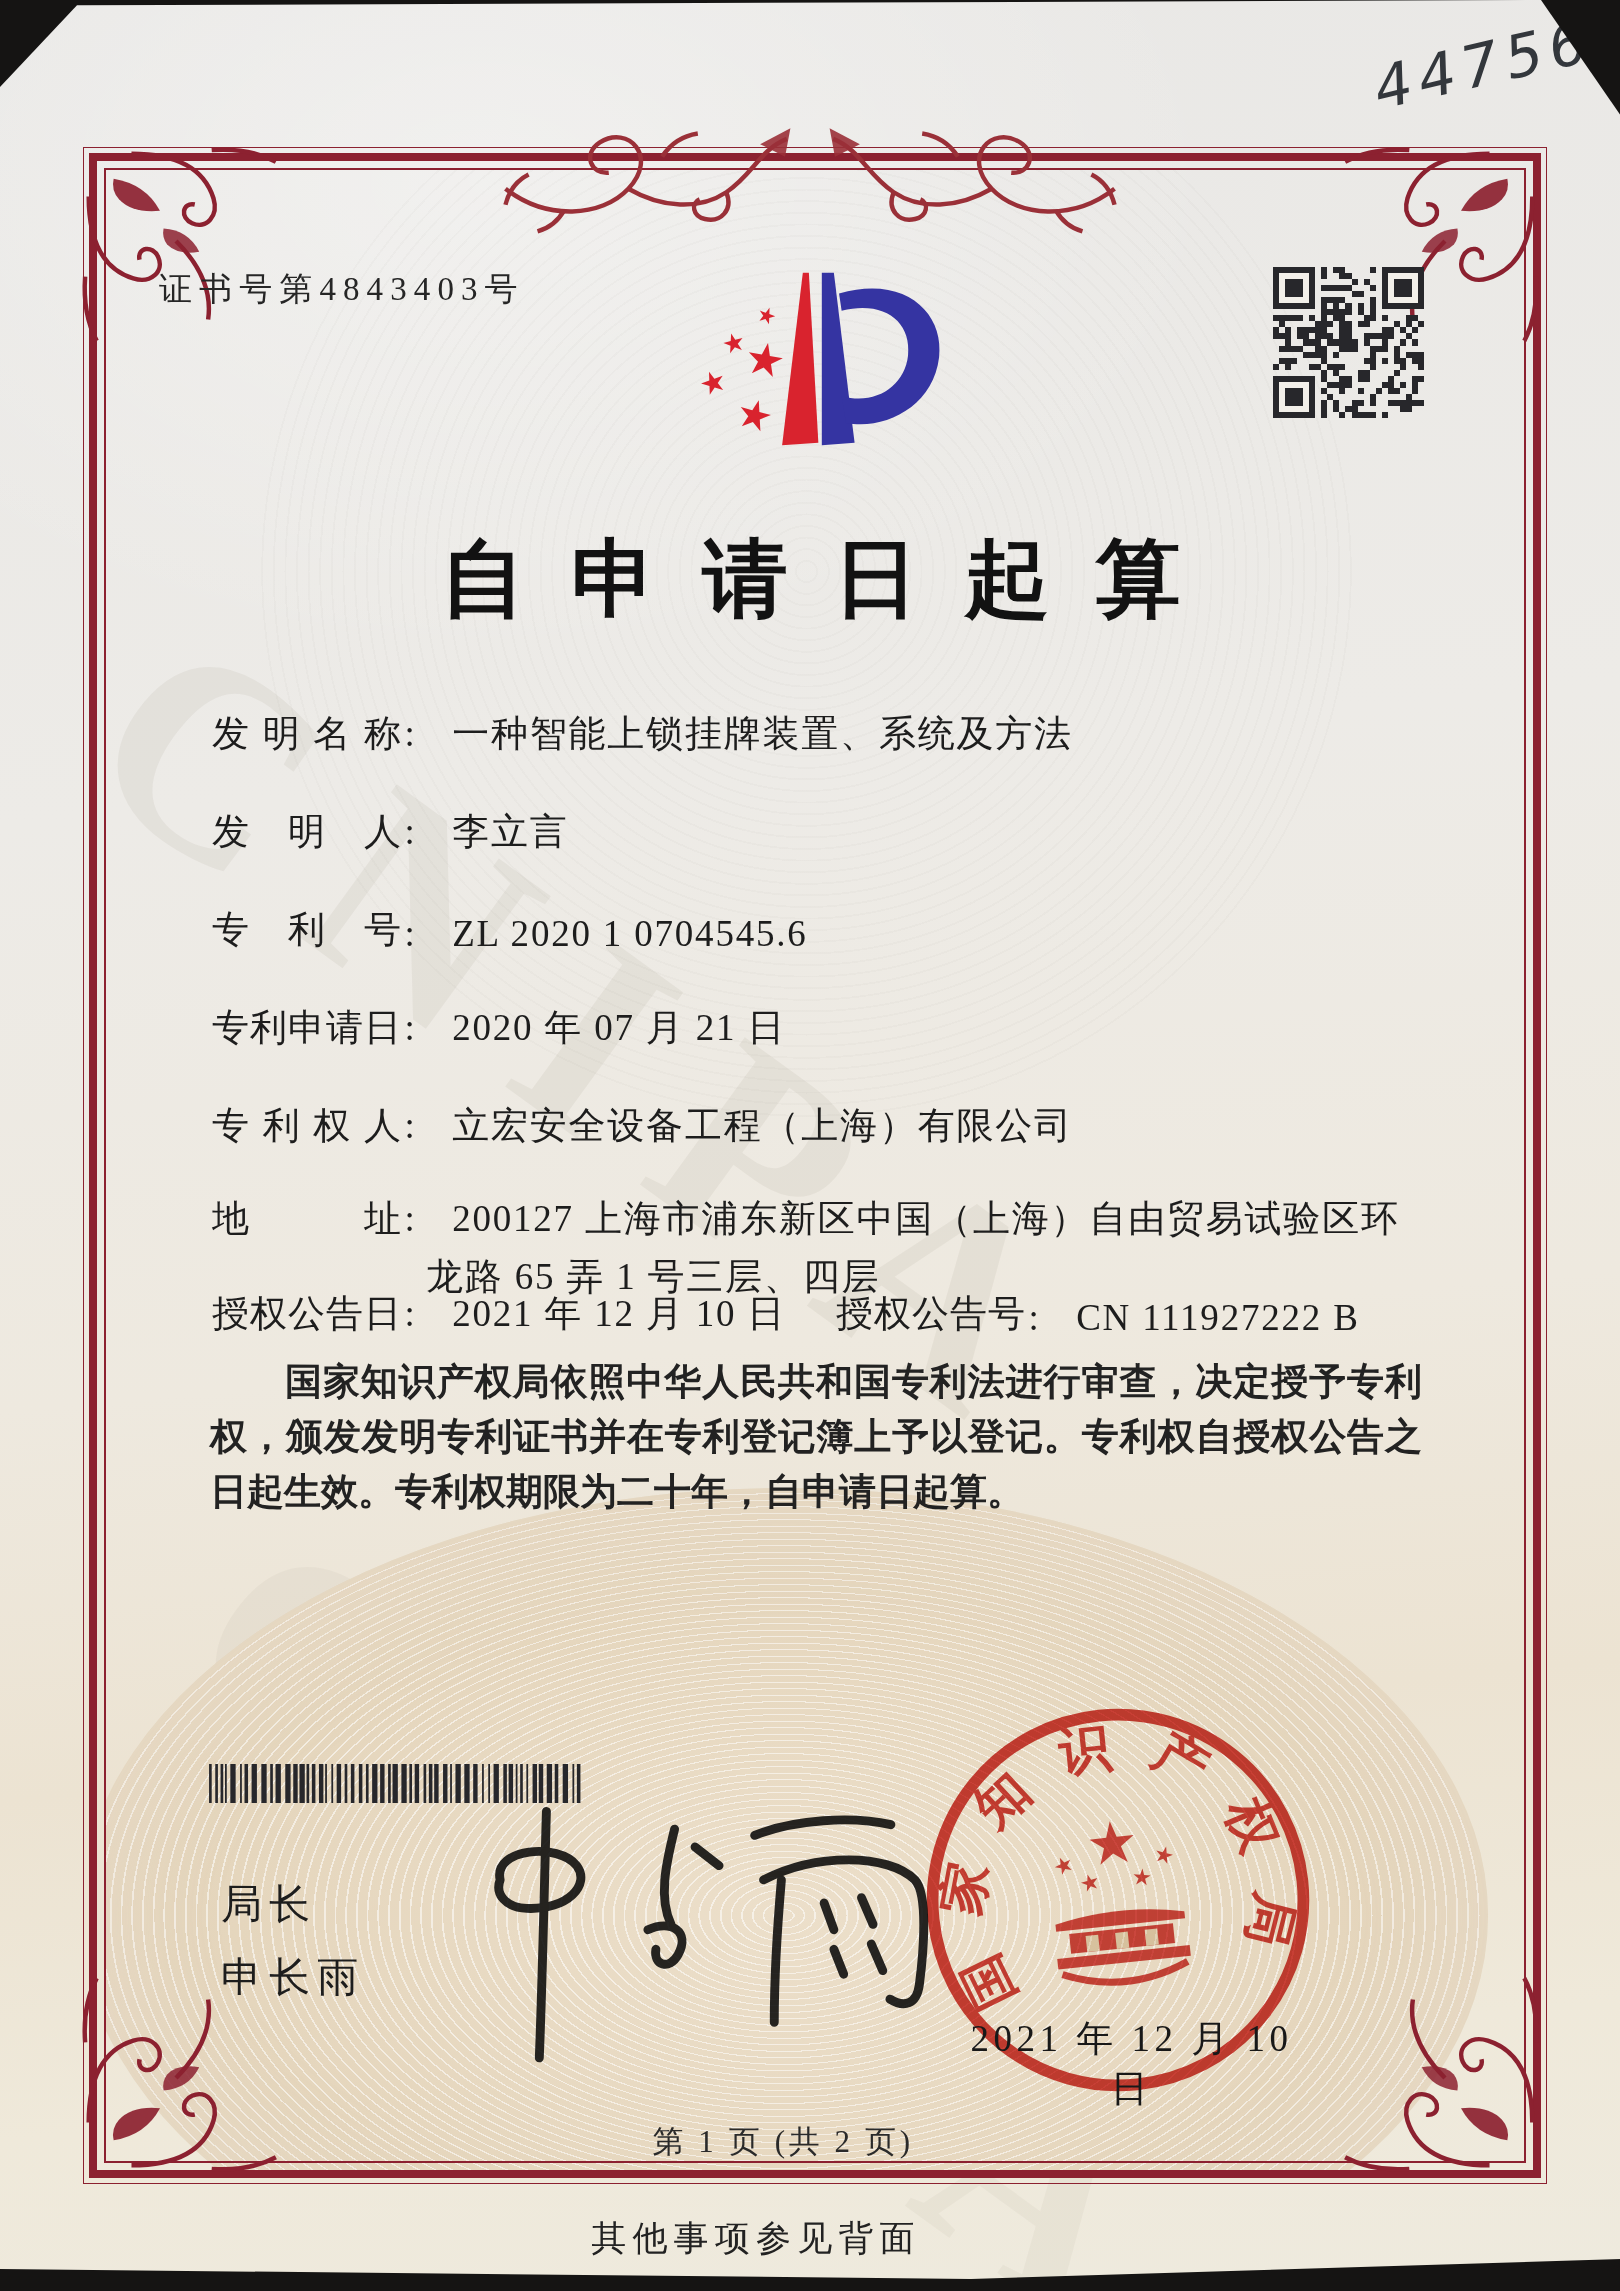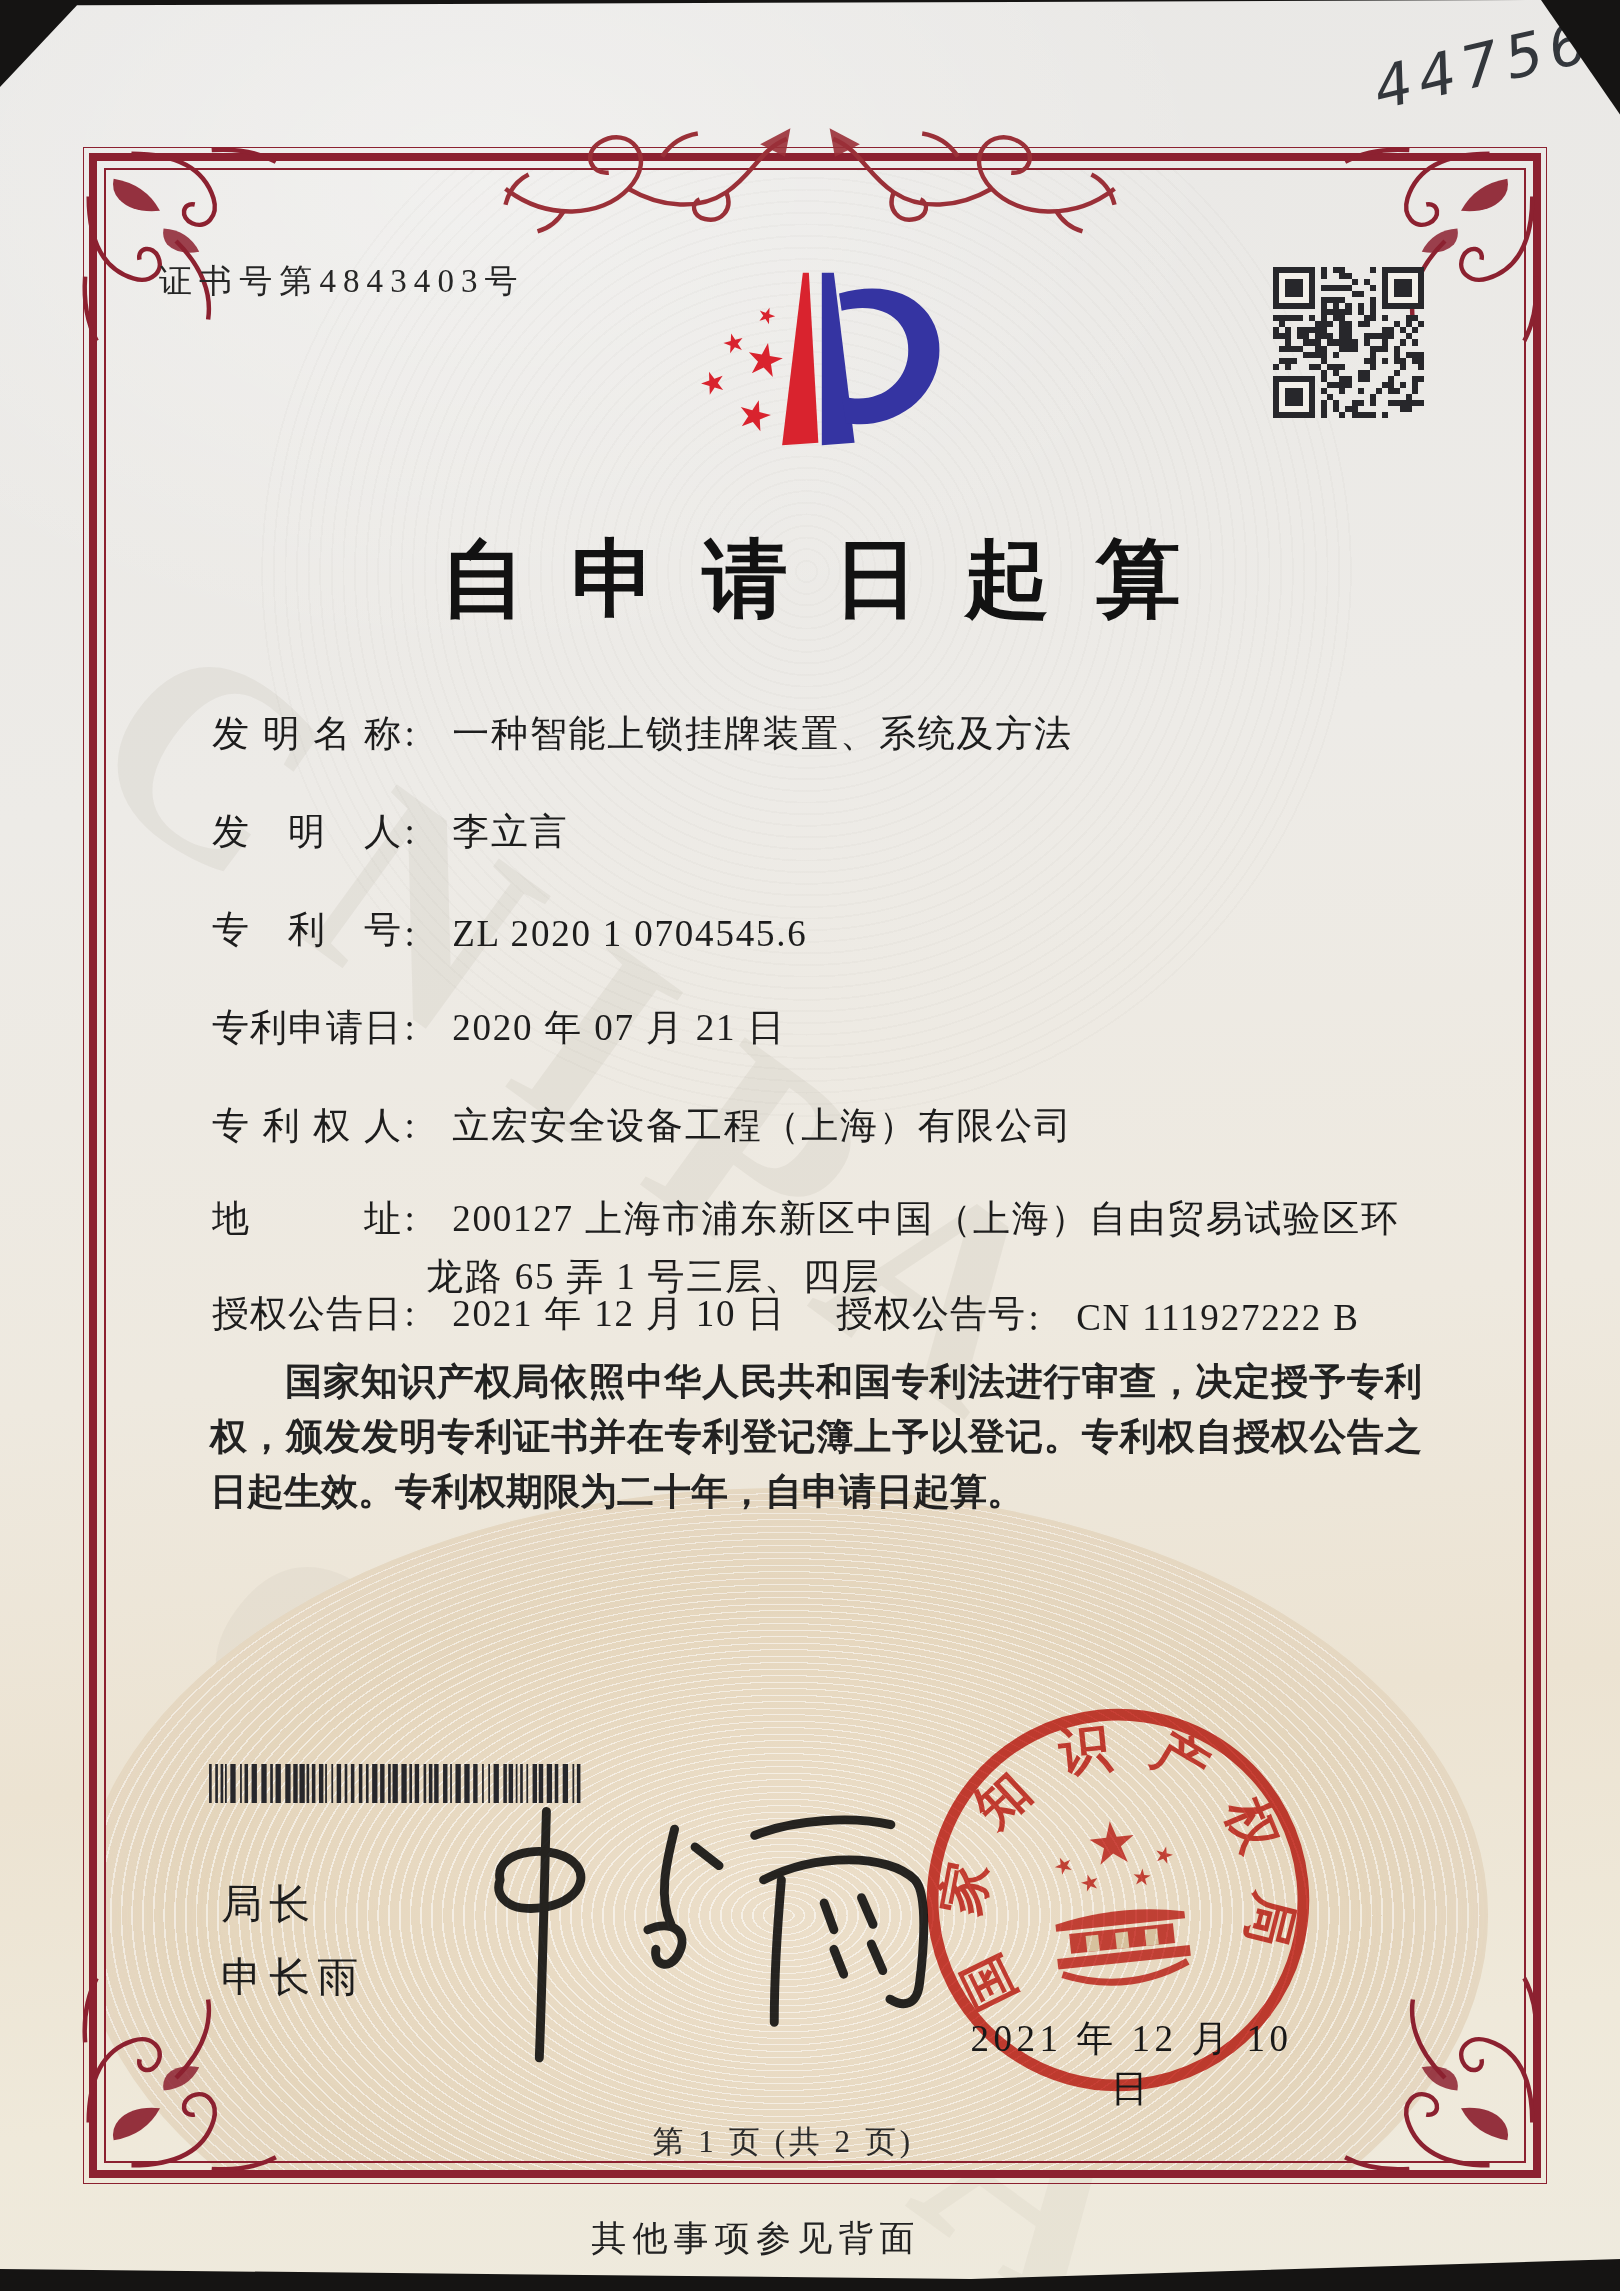--- a/index.html
+++ b/index.html
@@ -22,21 +22,21 @@
   .oval{position:absolute;left:-24px;top:1320px;width:1408px;height:855px;border-radius:50%;
     background:
       repeating-radial-gradient(ellipse farthest-side at 50% 50%, rgba(255,255,255,0) 0 9px, rgba(255,255,255,.55) 9px 10.7px),
       radial-gradient(ellipse at 50% 50%, #ecdfca 0%, #e5d6bd 55%, #dfceb2 100%);
     box-shadow:0 0 80px 53px rgba(238,233,222,.25) inset;}
   .ring-upper{position:absolute;left:148px;top:-151px;width:1109px;height:1109px;border-radius:50%;opacity:.5;
     background:repeating-radial-gradient(circle at 50% 50%, rgba(0,0,0,0) 0 9.8px, rgba(120,115,105,.07) 9.8px 11.6px);}
   .wm{position:absolute;font-family:"Liberation Serif",serif;font-weight:bold;color:rgba(150,140,122,.10);
     letter-spacing:62px;pointer-events:none;}
   
-  .certno{position:absolute;left:159px;top:259px;font-size:33px;letter-spacing:7.1px;color:#262626;}
+  .certno{position:absolute;left:159px;top:267px;font-size:33px;letter-spacing:7.1px;color:#262626;}
   .title{position:absolute;left:0;right:0;top:522px;text-align:center;font-size:85px;font-weight:bold;
     letter-spacing:46px;padding-left:46px;color:#121212;}
   .frow{position:absolute;left:212px;font-size:37px;color:#1d1d1d;white-space:nowrap;}
   .flabel{display:inline-block;width:189px;text-align:justify;text-align-last:justify;vertical-align:bottom;}
   .fcolon{display:inline-block;margin-left:3.6px;}
   .fvalue{display:inline-block;margin-left:28px;letter-spacing:1.8px;}
   .addr2{position:absolute;left:426px;top:1240px;font-size:37px;color:#1d1d1d;letter-spacing:1.8px;margin-top:12px;}
   .pair2{position:absolute;left:624px;top:0;}
   .paras{position:absolute;left:210px;top:1354px;width:1212px;font-size:37px;line-height:55px;color:#222;
     text-align:justify;}

